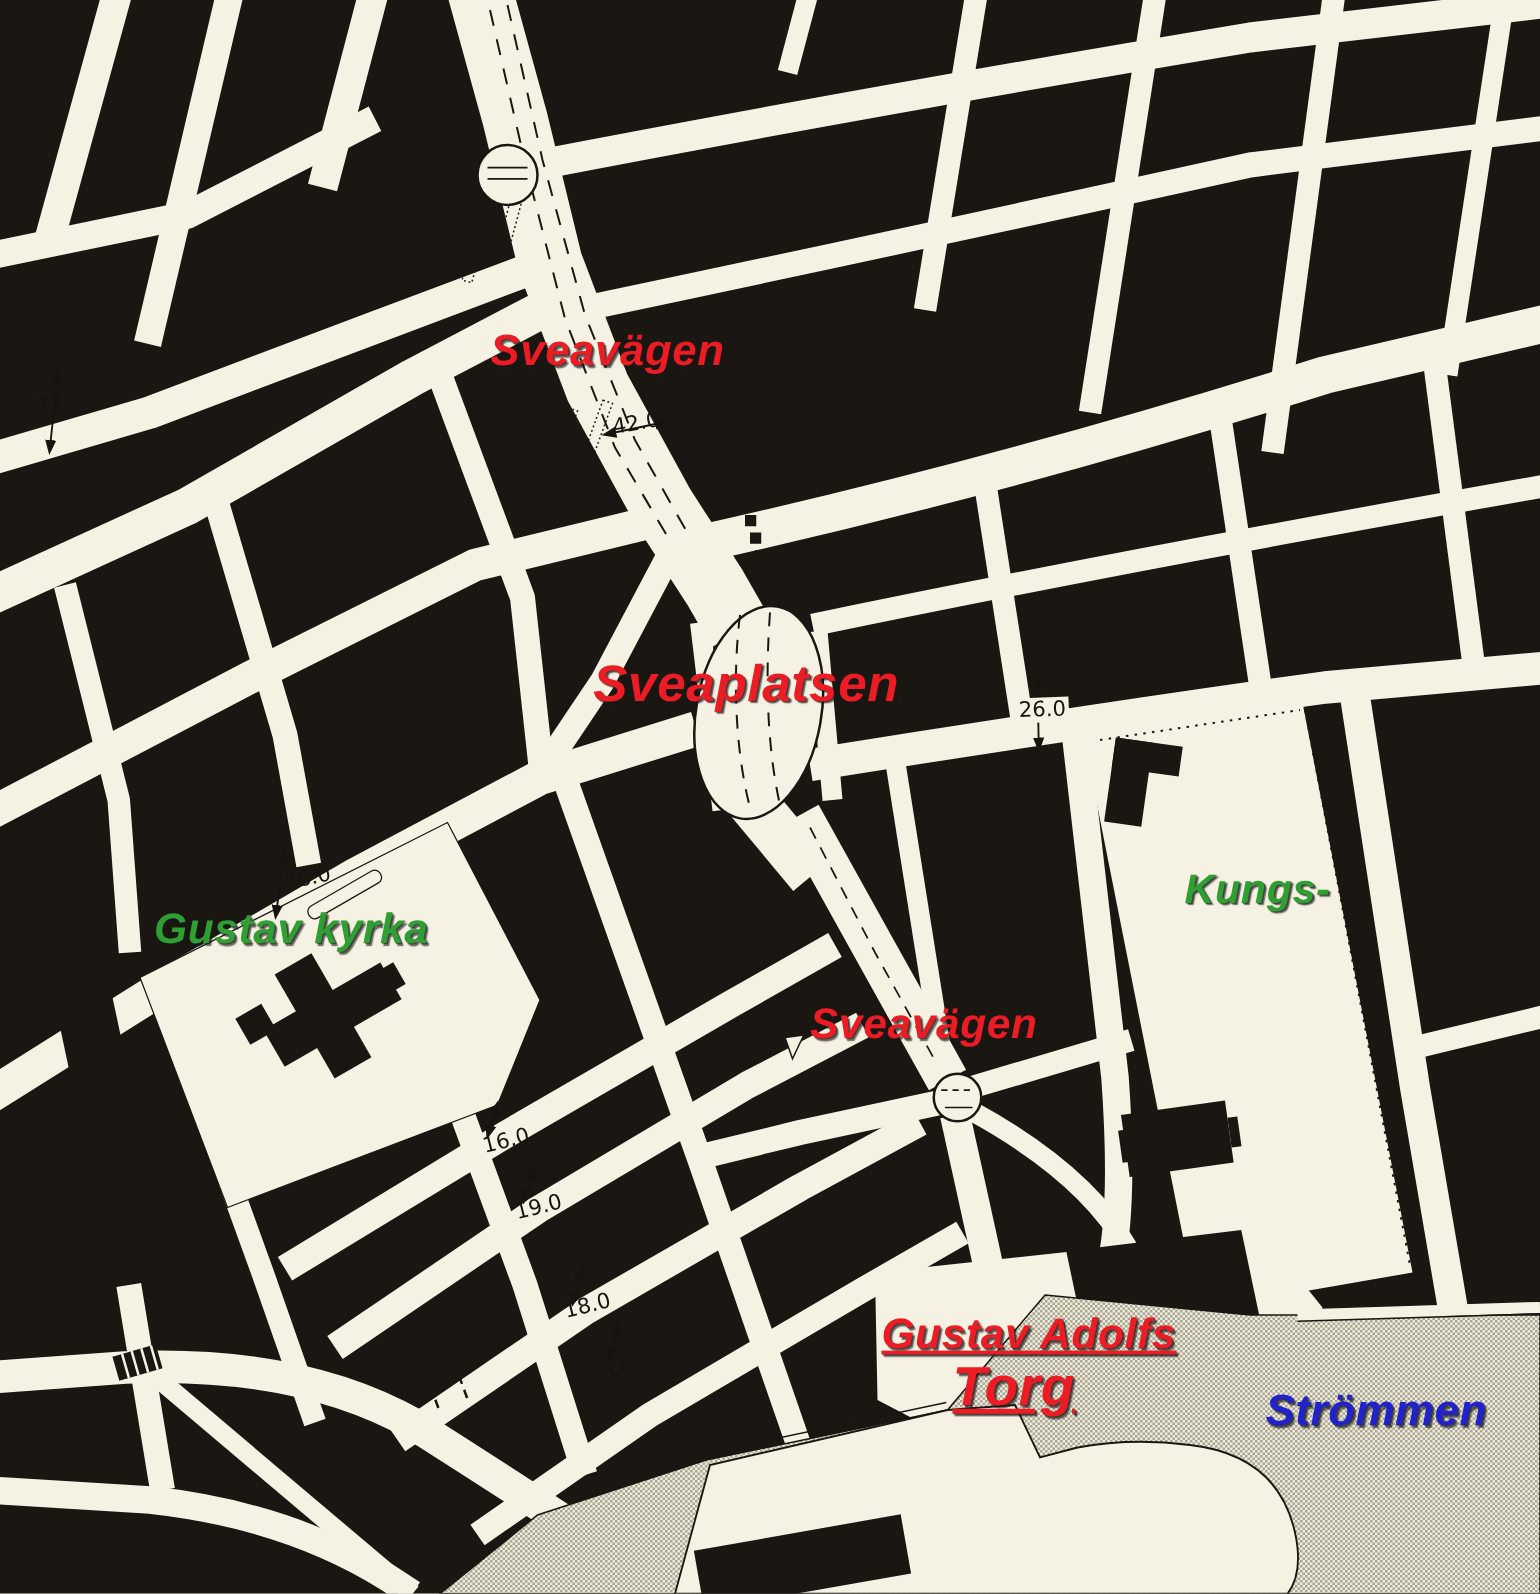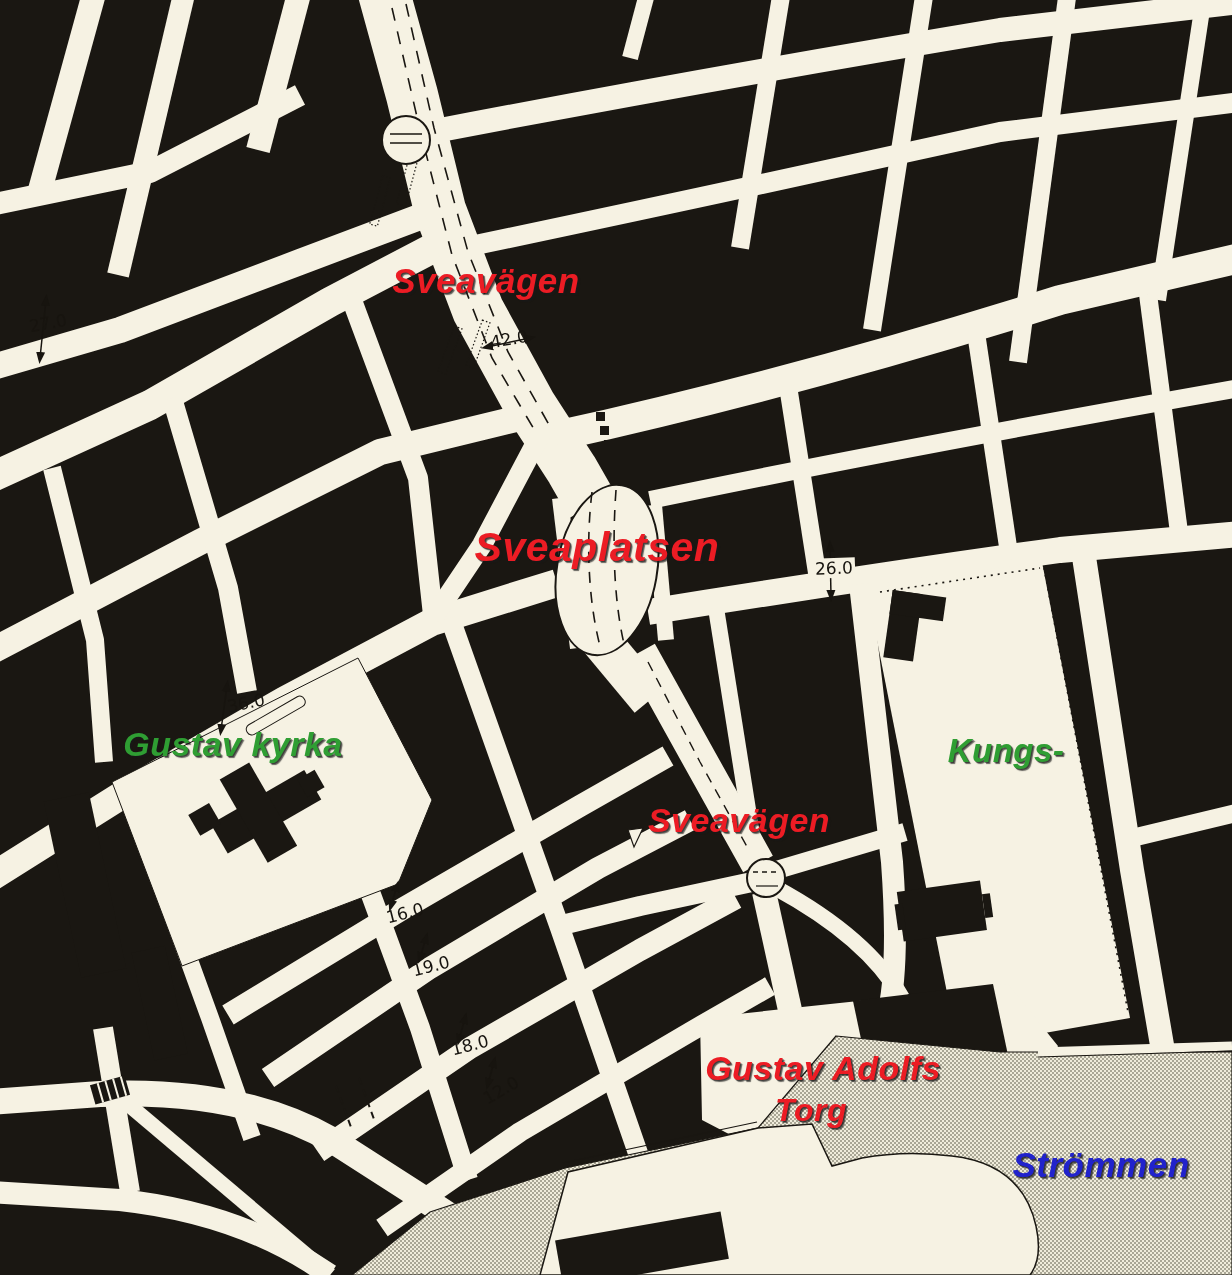--- a/index.html
+++ b/index.html
@@ -199,19 +199,19 @@
 <span class="measure" style="left:246px;top:703px;transform:translate(-50%,-50%) rotate(-12deg);">36.0</span>
 <span class="measure" style="left:834px;top:568px;transform:translate(-50%,-50%) rotate(-2deg);background:#f6f2e3;padding:0 2px;">26.0</span>
 <span class="measure" style="left:405px;top:913px;transform:translate(-50%,-50%) rotate(-14deg);">16.0</span>
 <span class="measure" style="left:431px;top:966px;transform:translate(-50%,-50%) rotate(-14deg);">19.0</span>
 <span class="measure" style="left:470px;top:1045px;transform:translate(-50%,-50%) rotate(-14deg);">18.0</span>
 <span class="measure" style="left:501px;top:1090px;transform:translate(-50%,-50%) rotate(-30deg);">12.0</span>
 
 <div class="maplabel" style="left: 486px; top: 281px; font-size: 35px; color: rgb(236, 28, 36);">Sveavägen</div>
 <div class="maplabel" style="left: 597px; top: 547px; font-size: 41px; color: rgb(236, 28, 36);">Sveaplatsen</div>
 <div class="maplabel" style="left: 233px; top: 744px; font-size: 34px; color: rgb(47, 158, 51);">Gustav kyrka</div>
-<div class="maplabel" style="left: 1006px; top: 711px; font-size: 33px; color: rgb(47, 158, 51); margin-top: 40px;">Kungs-</div>
+<div class="maplabel" style="left: 1006px; top: 711px; font-size: 33px; color: rgb(47, 158, 51);">Kungs-</div>
 <div class="maplabel" style="left: 739px; top: 820px; font-size: 34px; color: rgb(236, 28, 36);">Sveavägen</div>
-<div class="maplabel" style="left: 823px; top: 1068px; font-size: 34px; color: rgb(236, 28, 36);">Gustav Adolfs</div>
-<div class="maplabel" style="left: 811px; top: 1110px; font-size: 32px; color: rgb(236, 28, 36);">Torg</div>
-<div class="maplabel" style="left: 1101px; top: 1165px; font-size: 35px; color: rgb(33, 34, 204);">Strömmen</div>
+<div class="maplabel" style="left: 823px; top: 1068px; font-size: 34px; color: rgb(236, 28, 36); text-decoration: underline;">Gustav Adolfs</div>
+<div class="maplabel" style="left: 811px; top: 1110px; font-size: 44px; color: rgb(236, 28, 36); text-decoration: underline;">Torg</div>
+<div class="maplabel" style="left: 1101px; top: 1129px; font-size: 35px; color: rgb(33, 34, 204);">Strömmen</div>
 
 </div>
 
 </body></html>

